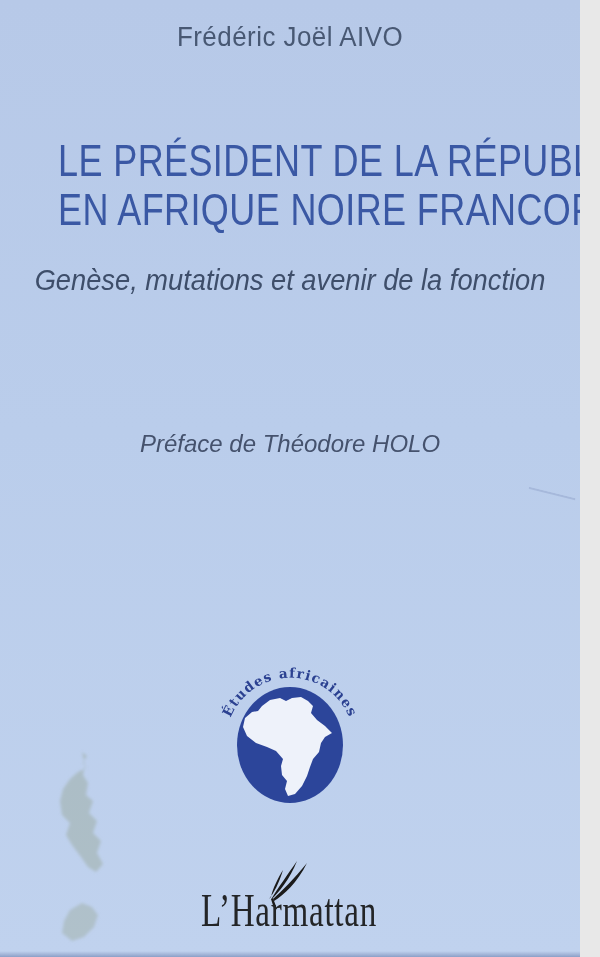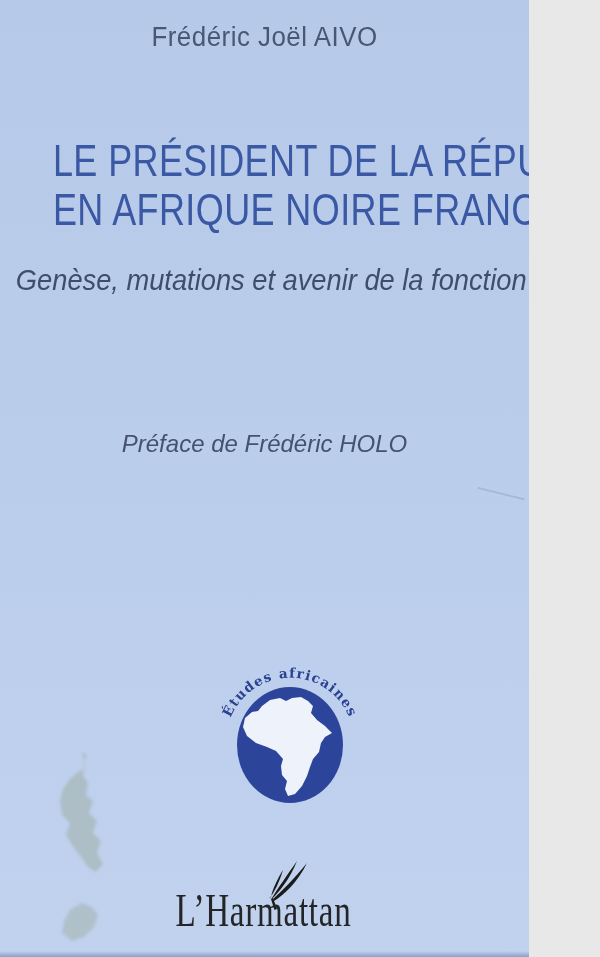--- a/index.html
+++ b/index.html
@@ -1,18 +1,18 @@
 <!DOCTYPE html>
 <html><head>
 <meta charset="utf-8">
 <style>
   html,body{margin:0;padding:0;background:#e8e8e8;}
   .cover{
     position:relative;
-    width:529px;height:957px;
+    width:580px;height:957px;
     overflow:hidden;
     background:linear-gradient(180deg,#b7c9e8 0%,#bacdeb 45%,#c0d2ee 100%);
     font-family:"Liberation Sans",sans-serif;
   }
   .author{
     position:absolute;top:22px;left:0;right:0;
     text-align:center;
     font-size:27px;letter-spacing:.5px;
     color:#485873;
     transform:scaleX(.96);transform-origin:50% 0;
@@ -73,21 +73,21 @@
   <div class="author">Frédéric Joël AIVO</div>
 
   <div class="title">
     <div>LE PRÉSIDENT DE LA RÉPUBLIQUE</div>
     <div>EN AFRIQUE NOIRE FRANCOPHONE</div>
   </div>
 
   <div class="subtitle">Genèse, mutations et avenir de la fonction</div>
 
   <div class="prefaces">
-    <div>Préface de Frédéric HOLO</div>
+    <div>Préface de Théodore HOLO</div>
   </div>
 
   <div class="crease"></div>
 
   <svg class="series-logo" viewBox="0 0 184 160" aria-hidden="true">
     <defs>
       <path id="arcPath" d="M 30.5 74 A 64 64 0 0 1 153.5 74" fill="none"></path>
     </defs>
     <ellipse cx="92" cy="95" rx="53" ry="58" fill="#2c459a"></ellipse>
     <path fill="#eef2fa" d="M 64 56 L 72 50 L 82 48 L 88 51 L 94 48 L 103 47 L 110 51 L 115 56

